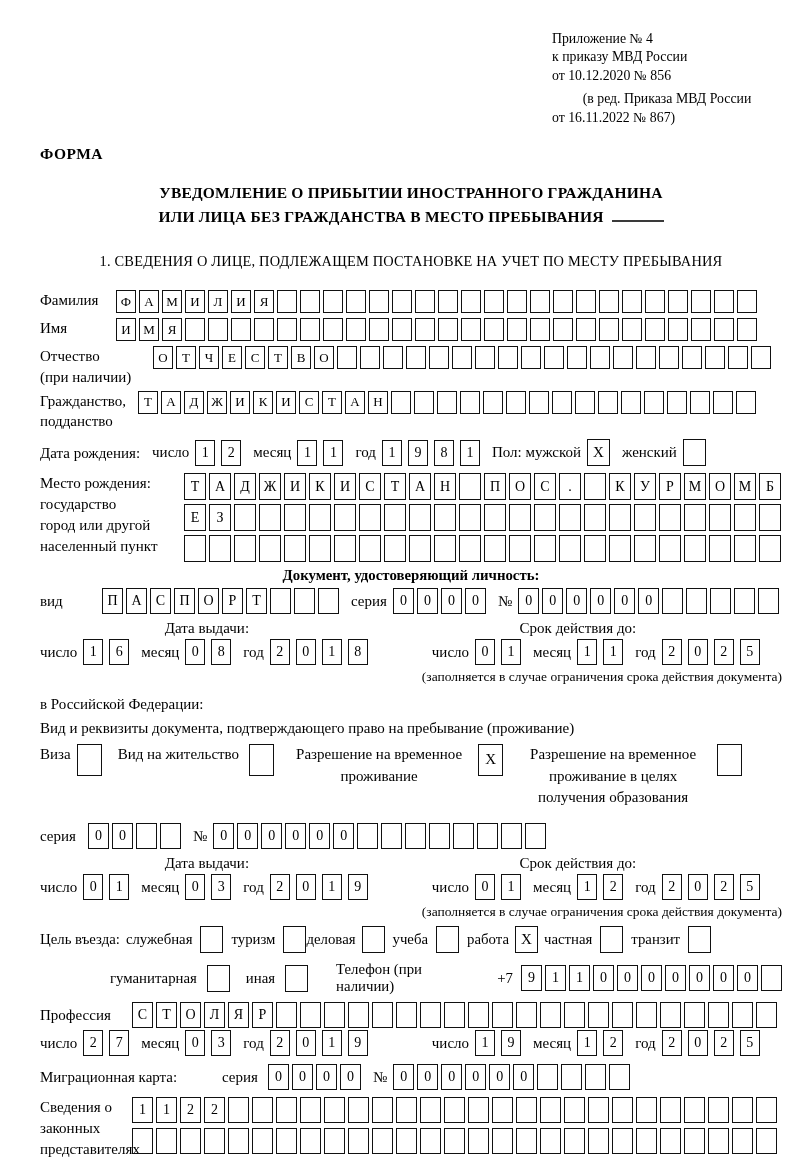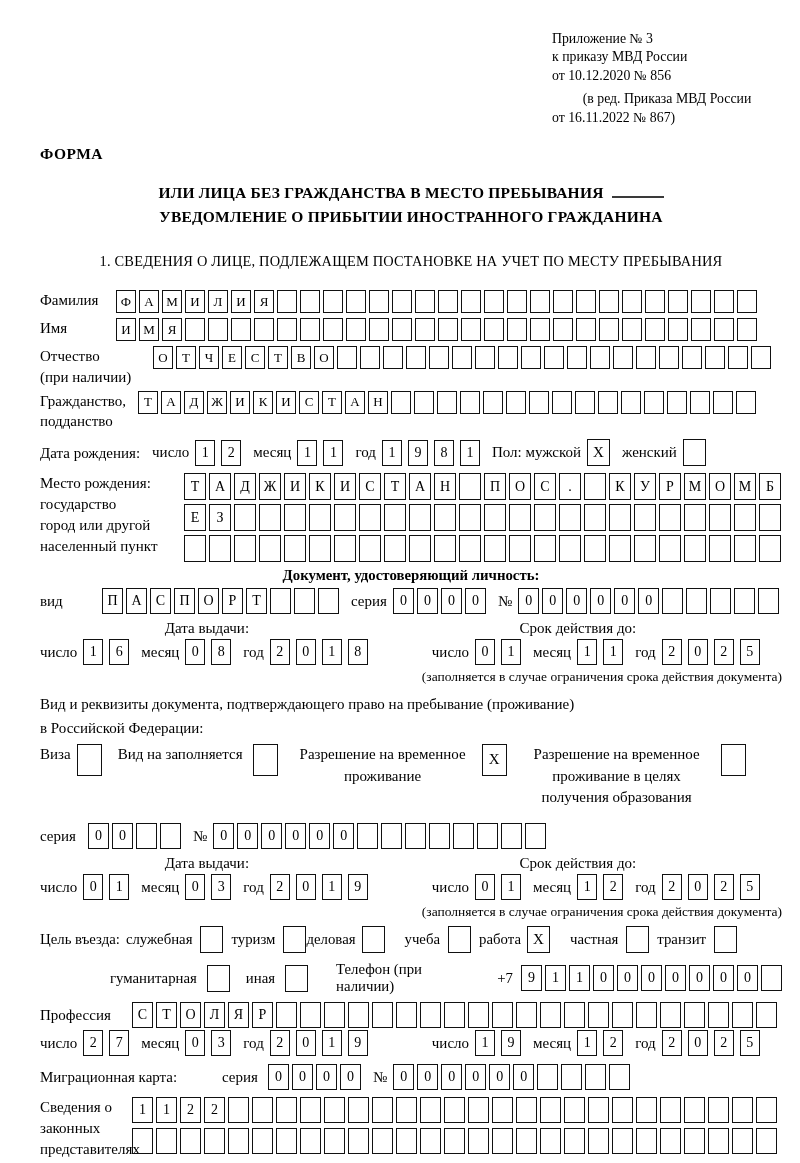--- a/index.html
+++ b/index.html
@@ -57,34 +57,34 @@
 
   .lblcol { flex:none; line-height:1.4; }
   .vgap3 > * + * { margin-top:4px; }
 </style>
 </head>
 <body>
 
 <div class="page">
 
   <div class="apx">
-    <div>Приложение № 3</div>
+    <div>Приложение № 4</div>
     <div>к приказу МВД России</div>
     <div>от 10.12.2020 № 856</div>
     <div class="g2">(в ред. Приказа МВД России</div>
     <div>от 16.11.2022 № 867)</div>
   </div>
 
   <div class="forma">ФОРМА</div>
 
   <div class="title">
+    <div>УВЕДОМЛЕНИЕ О ПРИБЫТИИ ИНОСТРАННОГО ГРАЖДАНИНА</div>
     <div>
       <span>ИЛИ ЛИЦА БЕЗ ГРАЖДАНСТВА В МЕСТО ПРЕБЫВАНИЯ</span><span class="uline"></span>
     </div>
-    <div>УВЕДОМЛЕНИЕ О ПРИБЫТИИ ИНОСТРАННОГО ГРАЖДАНИНА</div>
   </div>
 
   <div class="sec">1. СВЕДЕНИЯ О ЛИЦЕ, ПОДЛЕЖАЩЕМ ПОСТАНОВКЕ НА УЧЕТ ПО МЕСТУ ПРЕБЫВАНИЯ</div>
 
   <div class="row" style="margin-top:20px">
     <div class="lbl" style="width:76px">Фамилия</div>
     <div class="bx">
         <span>Ф</span>
         <span>А</span>
         <span>М</span>
@@ -415,28 +415,28 @@
           <span>2</span>
           <span>0</span>
           <span>2</span>
           <span>5</span>
         </span>
     </span>
   </div>
   <div class="note">(заполняется в случае ограничения срока действия документа)</div>
 
   <div style="margin-top:8px;line-height:1.55">
+    <div>в Российской Федерации:</div>
     <div>Вид и реквизиты документа, подтверждающего право на пребывание (проживание)</div>
-    <div>в Российской Федерации:</div>
   </div>
 
   <div class="row" style="margin-top:4px">
     <span class="optlbl">Виза</span>
     <span class="cbx tall" style="margin-left:6px"></span>
-    <span class="optlbl mlopt">Вид на заполняется</span>
+    <span class="optlbl mlopt">Вид на жительство</span>
     <span class="cbx tall mlbox"></span>
     <span class="optlbl mlopt tcenter w178">Разрешение на временное проживание</span>
     <span class="cbx tall mlbox">X</span>
     <span class="optlbl mlopt tcenter w188">Разрешение на временное проживание в целях получения образования</span>
     <span class="cbx tall mlbox"></span>
   </div>
 
   <div class="rowc" style="margin-top:14px">
     <span class="lbl">серия</span>
     <span class="bx bx-med" style="margin-left:12px">
@@ -511,25 +511,25 @@
   <div class="note">(заполняется в случае ограничения срока действия документа)</div>
 
   <div class="rowc" style="margin-top:6px;font-size:14.8px">
     <span>Цель въезда:</span>
     <span style="margin-left:6px">служебная</span>
     <span class="cbx" style="margin-left:8px"></span>
     <span style="margin-left:8px">туризм</span>
     <span class="cbx" style="margin-left:8px"></span>
     <span style="margin-left:0">деловая</span>
     <span class="cbx" style="margin-left:6px"></span>
-    <span style="margin-left:20px">учеба</span>
+    <span style="margin-left:8px">учеба</span>
     <span class="cbx" style="margin-left:8px"></span>
     <span style="margin-left:8px">работа</span>
     <span class="cbx" style="margin-left:6px">X</span>
-    <span style="margin-left:20px">частная</span>
+    <span style="margin-left:6px">частная</span>
     <span class="cbx" style="margin-left:8px"></span>
     <span style="margin-left:8px">транзит</span>
     <span class="cbx" style="margin-left:8px"></span>
   </div>
 
   <div class="rowc" style="margin-top:8px;font-size:14.8px">
     <span style="margin-left:70px">гуманитарная</span>
     <span class="cbx" style="margin-left:10px"></span>
     <span style="margin-left:16px">иная</span>
     <span class="cbx" style="margin-left:10px"></span>

